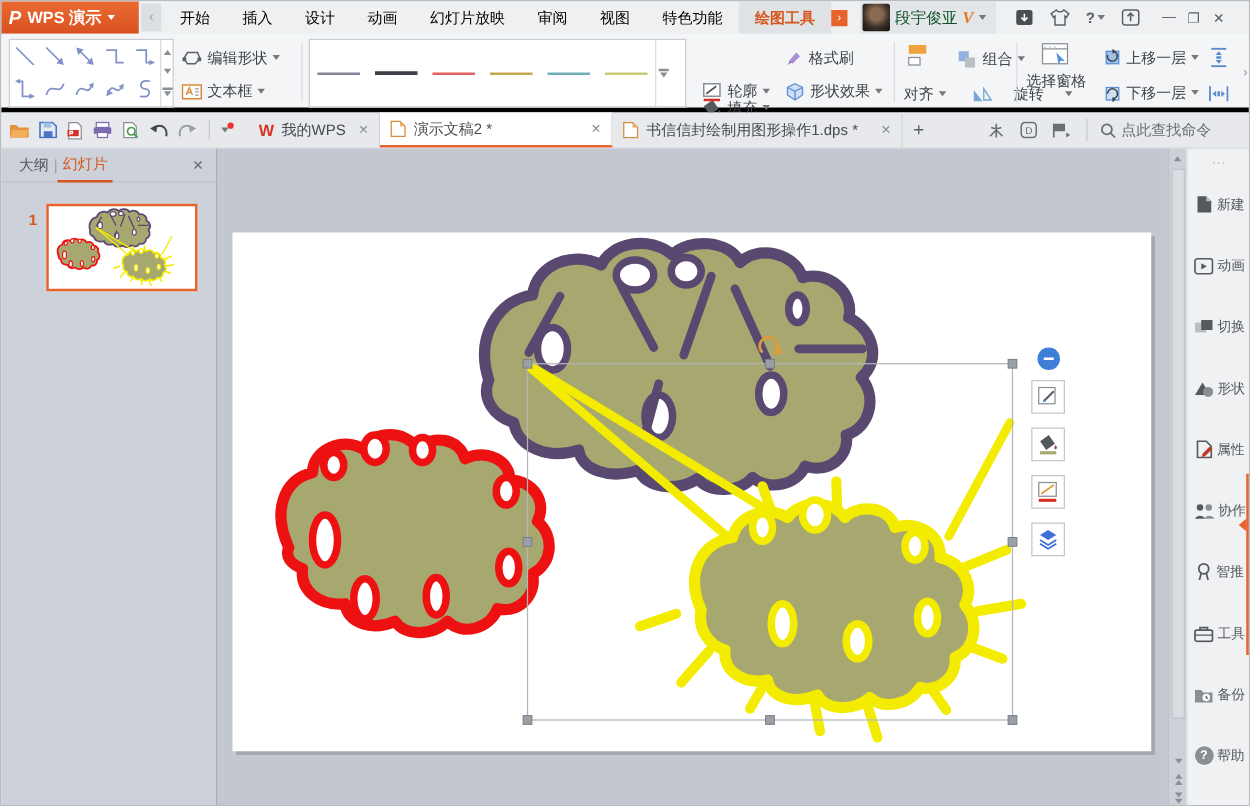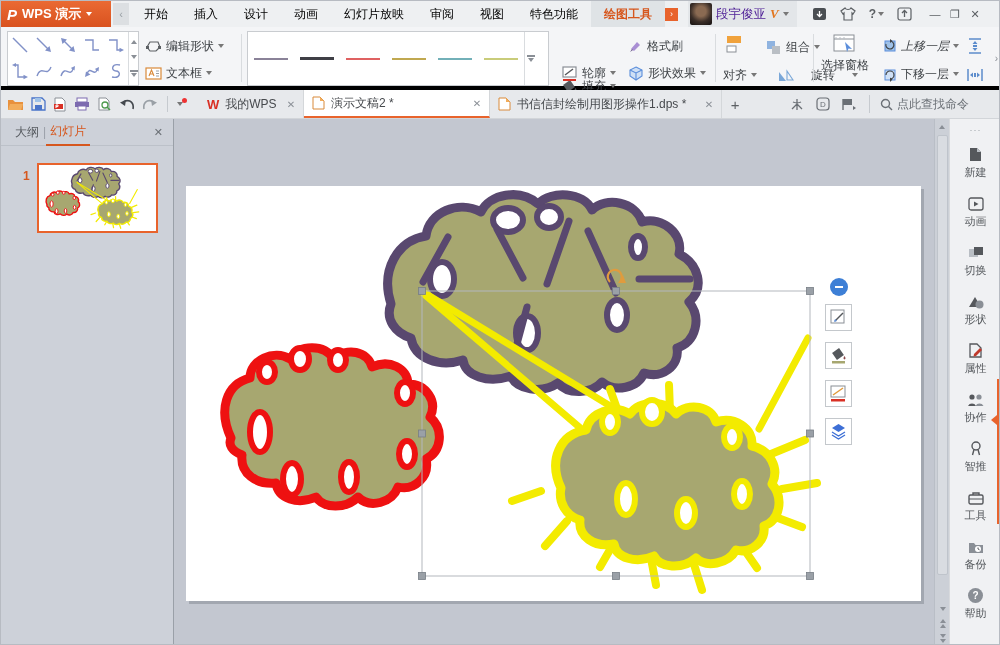--- a/index.html
+++ b/index.html
@@ -16,21 +16,21 @@
   .logo .pglyph{font-style:italic;font-size:15px;}
   .caret{display:inline-block;width:0;height:0;border-left:3.5px solid transparent;border-right:3.5px solid transparent;border-top:4px solid #777;}
   .logo .caret{border-top-color:#fff;}
   .backbox{width:16px;height:22px;background:#dcdfe2;color:#9aa0a6;display:flex;align-items:center;justify-content:center;margin:0 2px;font-size:11px;}
   .menutabs{display:flex;align-items:center;height:26px;}
   .menutab{padding:0 13px;line-height:26px;color:#000000;cursor:default;}
   .menutab.active{background:#dfe3e6;color:var(--accent);font-weight:bold;}
   .tab-arrow-chip{width:13px;height:13px;background:var(--accent-bright);color:#fff;font-size:9px;line-height:13px;text-align:center;margin:0 4px 0 0;}
   .userchip{display:flex;align-items:center;gap:4px;background:#e3e6e9;height:26px;padding:0 8px 0 2px;margin-left:6px;}
   .avatar{width:22px;height:22px;border-radius:2px;background:radial-gradient(circle at 50% 38%,#8a6a52 0 28%,#3a2e28 60%,#141010);}
-  .username{font-size:12.5px;color:#4c1d95;}
+  .username{font-size:12.5px;color:#14532d;}
   .vip{color:#e2761f;font-family:"Liberation Serif",serif;font-style:italic;font-weight:bold;font-size:13px;}
   .tb-icons{display:flex;align-items:center;gap:12px;margin-left:14px;}
   .tb-ic{width:17px;height:15px;display:flex;align-items:center;justify-content:center;color:#5c6064;}
   .winbtns{display:flex;align-items:center;margin-left:12px;}
   .winbtn{width:20px;height:26px;display:flex;align-items:center;justify-content:center;color:#5c6064;font-size:11px;}
   .helpq{font-size:12px;color:#5c6064;font-weight:bold;display:flex;align-items:center;gap:2px;}
 
   
   .ribbon{position:absolute;left:0;top:26px;width:1000px;height:63px;background:#f4f5f7;border-bottom:4px solid #000000;}
   .vsep{position:absolute;top:7px;height:48px;width:1px;background:#d9dcdf;}
@@ -86,21 +86,21 @@
 
   
   .vscroll{width:15px;background:#ccd0d7;border-left:1px solid #b9bec6;position:relative;display:flex;flex-direction:column;align-items:center;}
   .vs-btn{width:15px;height:15px;display:flex;flex-direction:column;align-items:center;justify-content:center;gap:1px;}
   .vs-thumb{position:absolute;top:16px;left:2px;width:11px;height:440px;background:#d9dce1;border:1px solid #bfc4cb;border-radius:2px;}
   .vs-bottom{position:absolute;bottom:0;left:0;display:flex;flex-direction:column;align-items:center;}
 
   
   .rightbar{width:52px;background:#f0f1f3;border-left:1px solid #d8dadd;position:relative;display:flex;flex-direction:column;align-items:center;padding-top:6px;}
   .rb-dots{color:#9aa0a6;font-size:9px;letter-spacing:1px;height:14px;}
-  .rb-item{width:52px;height:49px;display:flex;flex-direction:column;align-items:center;justify-content:center;gap:3px;color:#54585c;font-size:11px;}
+  .rb-item{width:52px;height:49px;display:flex;flex-direction:row;align-items:center;justify-content:center;gap:3px;color:#54585c;font-size:11px;}
   .rb-item svg{flex:0 0 auto;}
   .rb-strip{position:absolute;right:0;top:260px;width:4px;height:145px;background:var(--accent-bright);}
   .rb-strip-arrow{position:absolute;right:4px;top:296px;width:0;height:0;border-top:5px solid transparent;border-bottom:5px solid transparent;border-left:6px solid var(--accent-bright);transform:rotate(180deg);}
 
   .lbl{white-space:nowrap;}
   .ic{display:inline-flex;align-items:center;justify-content:center;}
 
   
   .f-olive{fill:var(--olive);} .f-white{fill:#fff;}
   .s-purple{stroke:var(--purple);} .s-red{stroke:var(--red);} .s-yellow{stroke:var(--yellow);}
@@ -436,21 +436,21 @@
       <span class="ic">
           <svg width="26" height="22">
             <rect x="2" y="2" width="20" height="16" fill="#fff" stroke="#8a8f96"></rect>
             <path d="M2,6 L22,6" stroke="#8a8f96"></path>
             <path d="M4,6.5 L4,4 M8,6.5 L8,4 M12,6.5 L12,4" stroke="#b9bec4"></path>
             <path d="M13,9 L20,16 L16.5,15.5 L15,19 Z" fill="#5b8edb"></path>
           </svg>
         </span>
       <span class="lbl">选择窗格</span>
     </div>
-    <div class="rbtn" style="left:880px;top:7px;font-style:italic;">
+    <div class="rbtn" style="left:880px;top:7px;">
       <span class="ic">
           <svg width="16" height="15">
             <rect x="4" y="2" width="10" height="10" fill="#9ec1e8" stroke="#5b8edb"></rect>
             <path d="M5,5 a4,4 0 1 0 4,-3" fill="none" stroke="#3f4347" stroke-width="1.2"></path>
             <path d="M9,0 L11.5,2 L9,4 Z" fill="#3f4347"></path>
           </svg>
         </span>
       <span class="lbl">上移一层</span>
         <span class="caret"></span>
     </div>

